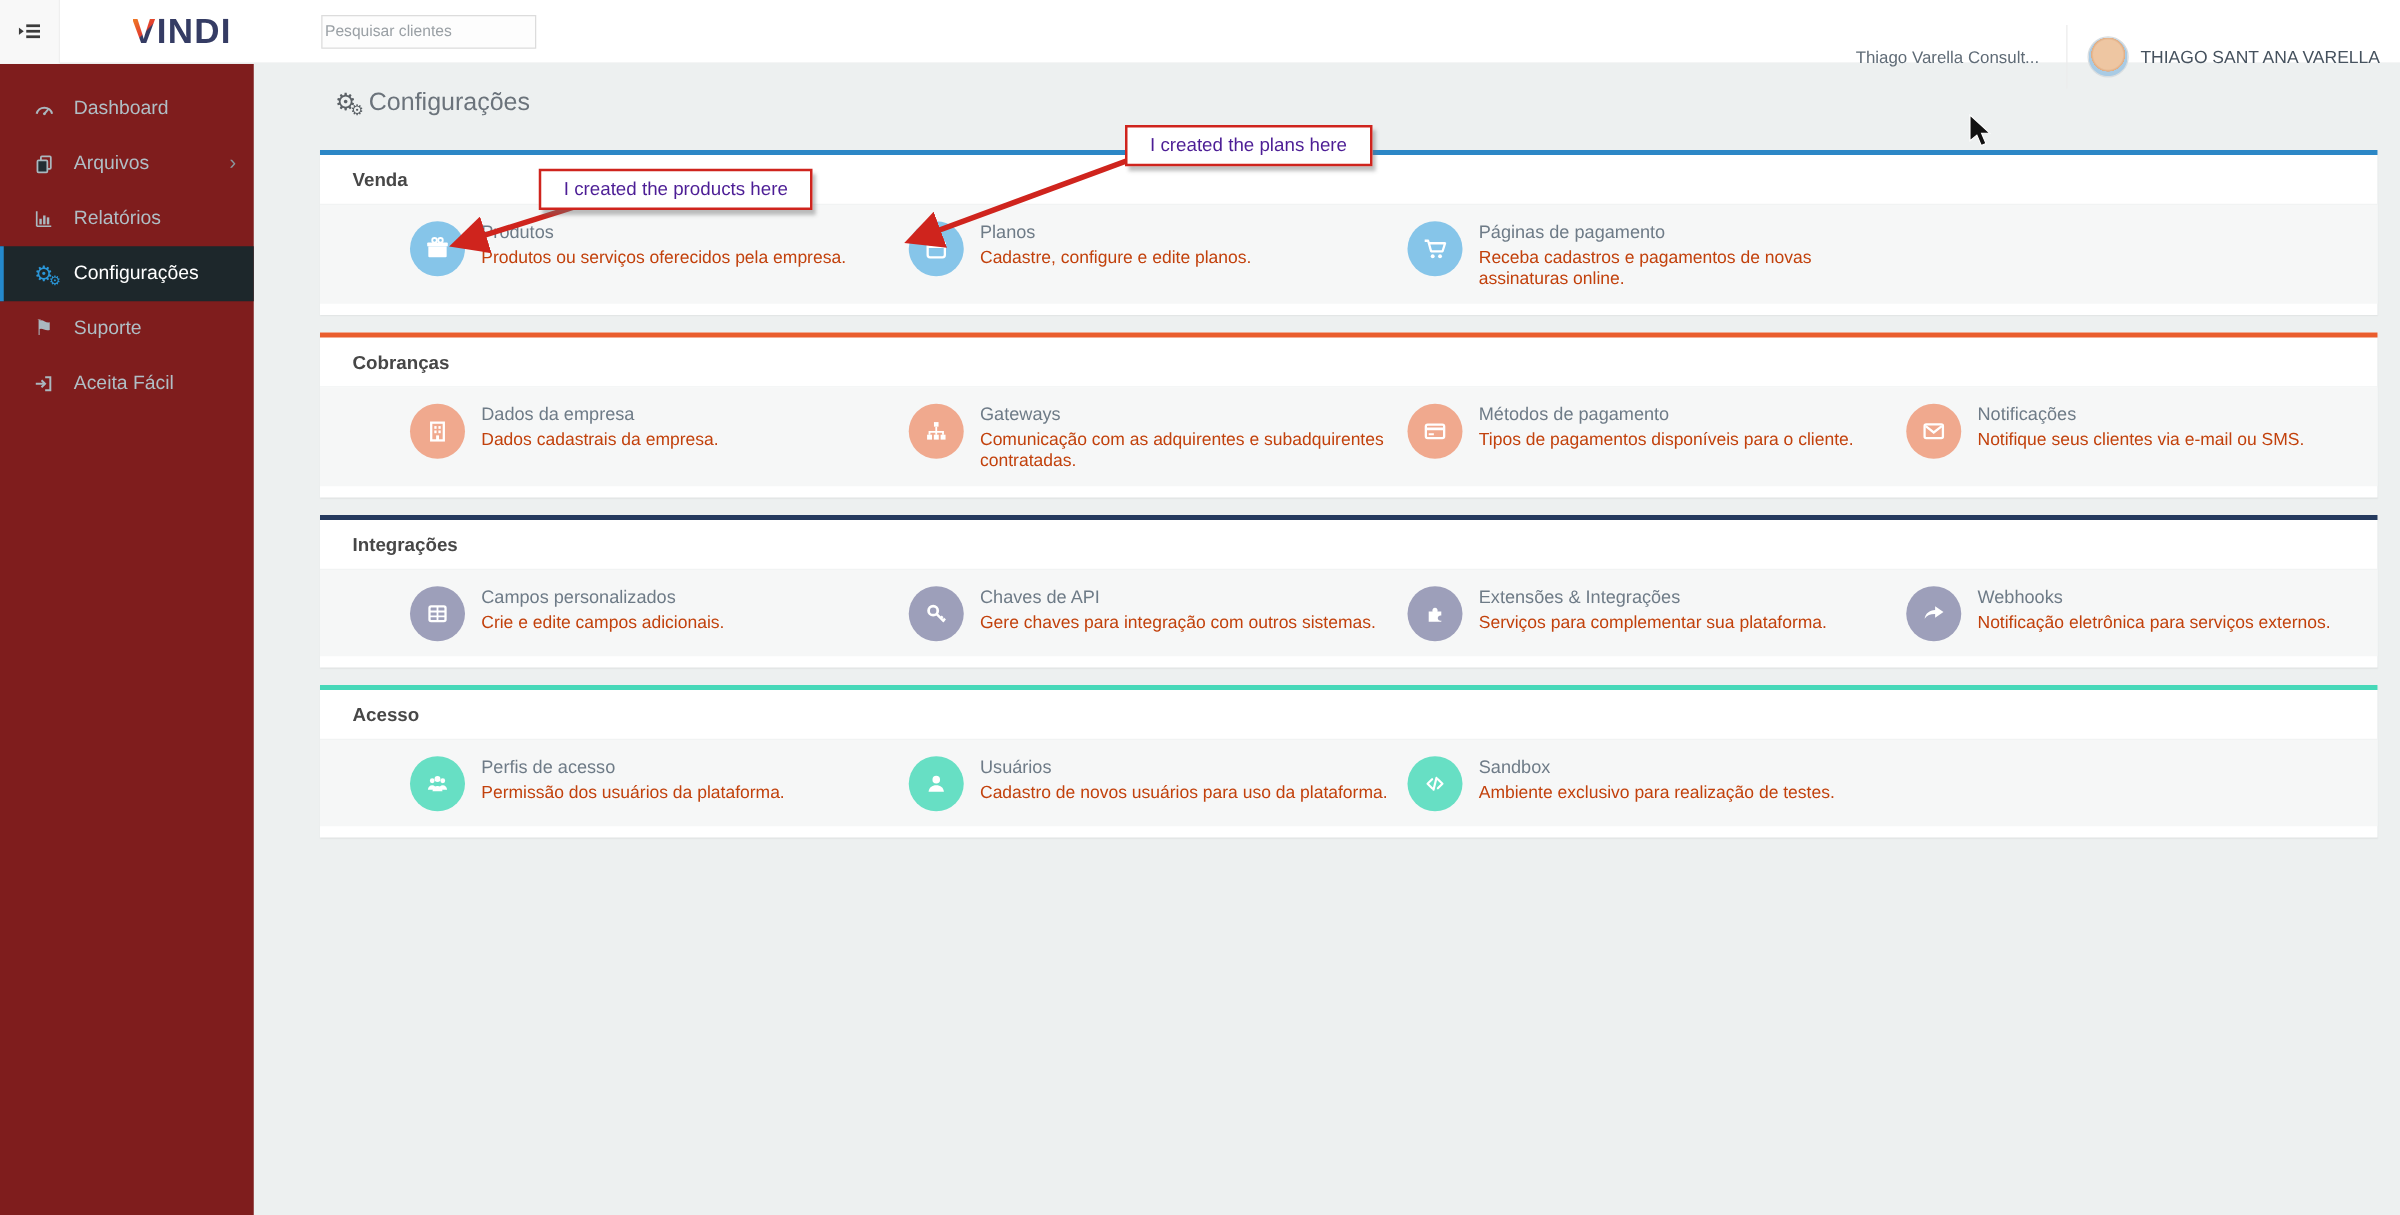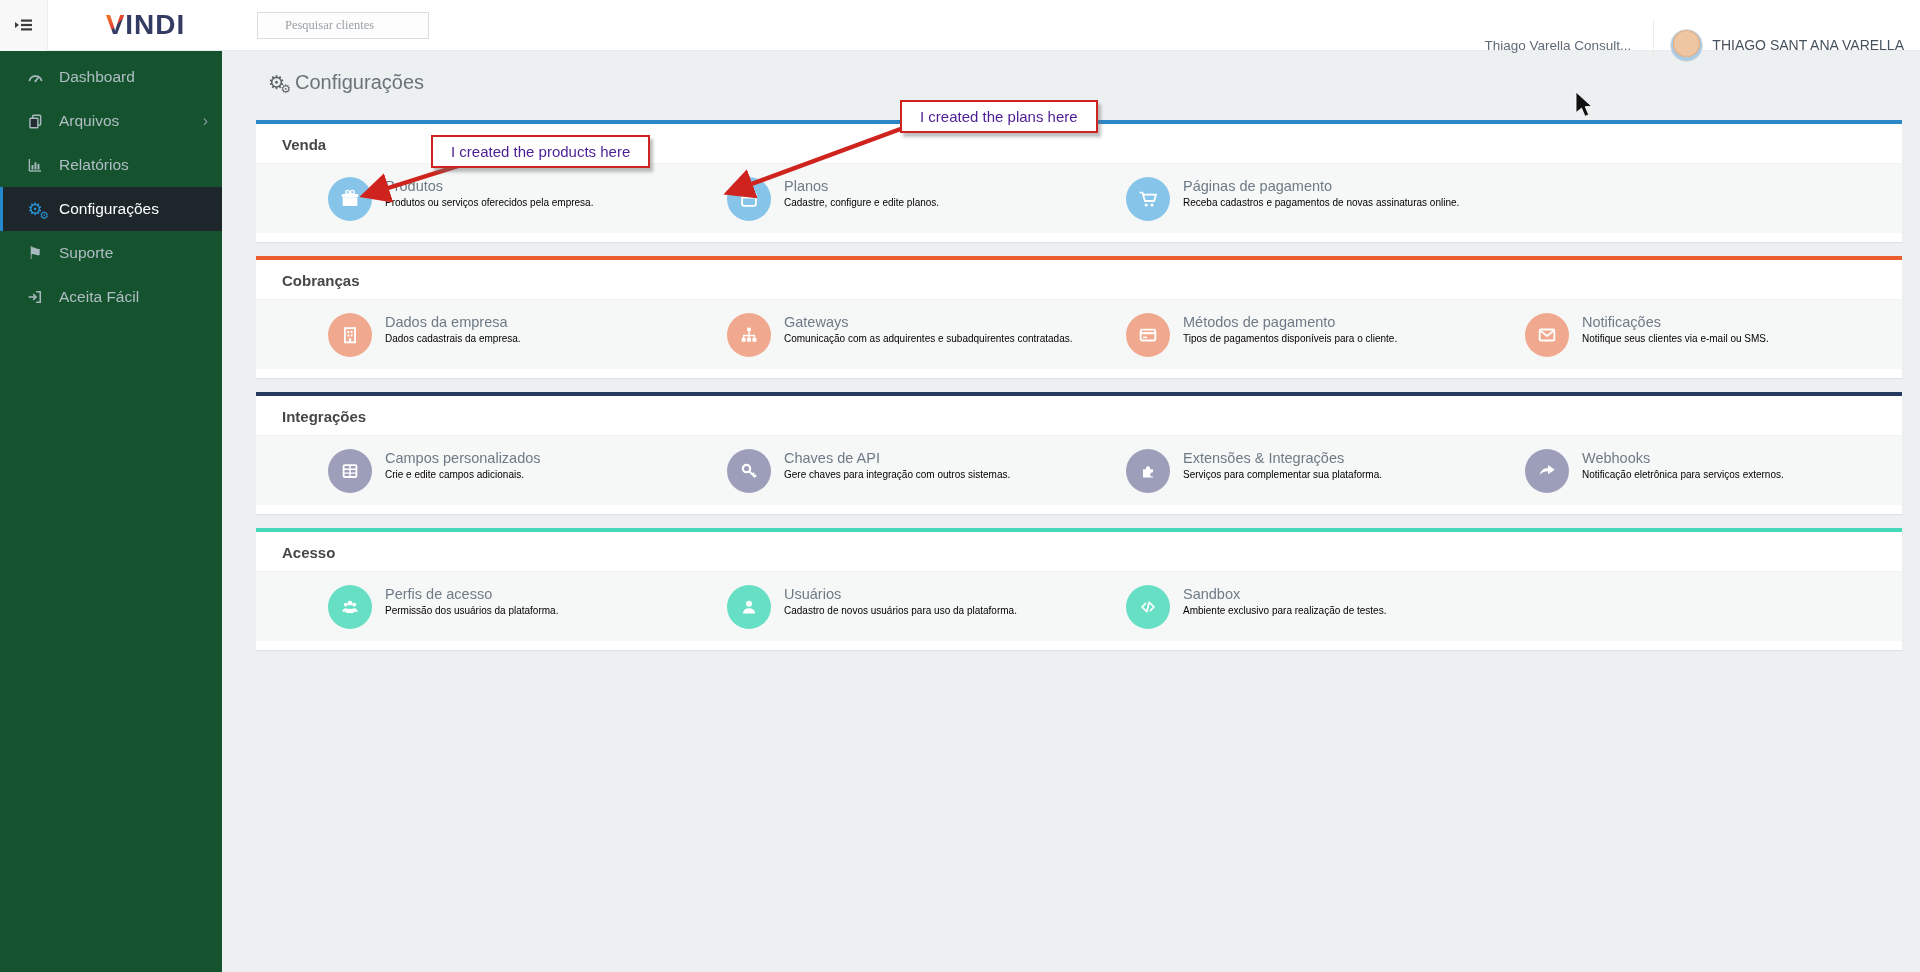--- a/index.html
+++ b/index.html
@@ -12,34 +12,34 @@
   .topbar { position:absolute; left:0; top:0; width:1920px; height:51px;
     background:#fff; display:flex; align-items:center; z-index:20;
     border-bottom:1px solid #e9ecec; }
   .tb-toggle { width:48px; height:51px; background:#f8f8f8; border-right:1px solid #efefef;
     display:flex; align-items:center; justify-content:center; cursor:pointer; }
   .tb-logo { width:195px; height:51px; display:flex; align-items:center; justify-content:center;
     font-weight:bold; font-size:28px; letter-spacing:1px; color:#353c64; }
   .tb-logo .v { background:linear-gradient(135deg,#f4911e 0%,#e23b30 52%,#353c64 52%);
     -webkit-background-clip:text; background-clip:text; color:transparent; }
   .tb-search { margin-left:14px; width:172px; height:27px; border:1px solid #dcdcdc;
-    background:#fdfdfd; padding:0 27px; font-size:12.5px; color:#555; outline:none;
-    font-family:Liberation Serif, serif; }
+    background:#fdfdfd; padding:0 2px; font-size:12.5px; color:#555; outline:none;
+    font-family:Liberation Sans, sans-serif; }
   .tb-search::placeholder { color:#9aa0a5; }
   .tb-right { margin-left:auto; display:flex; align-items:center; height:68px;margin-top:40px; }
   .tb-account { font-size:13.5px; color:#5f6b76; margin-right:22px; cursor:pointer; }
   .tb-divider { width:1px; height:51px; background:#ececec; }
   .tb-user { display:flex; align-items:center; gap:9px; padding:0 16px; cursor:pointer; }
   .tb-avatar { width:33px; height:33px; border-radius:50%;
     background:radial-gradient(circle at 50% 44%, #eec6a2 0 50%, #e0ac82 58%, #a9cbe4 59%);
     border:1px solid #d8dde0; }
   .tb-username { font-size:14px; color:#46525e; }
   
-  .sidebar { position:absolute; left:0; top:51px; width:222px; height:921px;
-    background:#14532d; z-index:15; padding-top:4px; }
+  .sidebar { position:absolute; left:0; top:51px; width:203px; height:921px;
+    background:#7f1d1d; z-index:15; padding-top:14px; }
   .sb-item { height:44px; display:flex; align-items:center; padding:0 14px 0 20px;
     color:#b0bec5; font-size:15.5px; cursor:pointer; border-left:3px solid transparent; }
   .sb-item .sb-ico { width:24px; margin-right:12px; display:flex; justify-content:center;
     align-items:center; color:#aab8bf; font-size:17px; }
   .sb-item.active { background:#1d272b; color:#fff; border-left:3px solid #2489cc; }
   .sb-item.active .sb-ico { color:#2a96d8; }
   .sb-chevron { margin-left:auto; color:#8a979e; font-size:16px; }
   .gears { position:relative; display:inline-block; line-height:1; }
   .gears .g2 { position:absolute; font-size:.62em; right:-6px; bottom:-3px; }
   
@@ -54,21 +54,21 @@
   .sec-head { padding:12px 26px 10px; font-size:15px; font-weight:bold; color:#474747;
     border-bottom:1px solid #f1f3f3; }
   .sec-body { background:#f6f7f7; padding:13px 10px 12px 72px; display:grid;
     grid-template-columns:repeat(4,399px); }
   .item { display:flex; align-items:flex-start; cursor:pointer; padding-right:14px; }
   .circle { flex:0 0 44px; width:44px; height:44px; border-radius:50%;
     display:flex; align-items:center; justify-content:center; margin-right:13px; }
   .circle svg { width:22px; height:22px; }
   .item-text { padding-top:1px; max-width:330px; }
   .item-title { font-size:14.5px; color:#6e7b87; margin-bottom:3px; }
-  .item-desc { font-size:10px; color:#000000; line-height:1.22; }
+  .item-desc { font-size:14px; color:#c2410c; line-height:1.22; }
   
   .overlay { position:absolute; left:0; top:0; width:1920px; height:972px;
     z-index:30; pointer-events:none; }
   .callout { position:absolute; z-index:40; background:#fff; border:2px solid #cf241d;
     color:#4c1d95; font-size:15px; padding:6px 18px; white-space:nowrap;
     box-shadow:3px 4px 3px rgba(110,110,110,.45); pointer-events:none; }
   .callout.products { left:431px; top:135px; }
   .callout.plans { left:900px; top:100px; }
 </style>
 </head>

